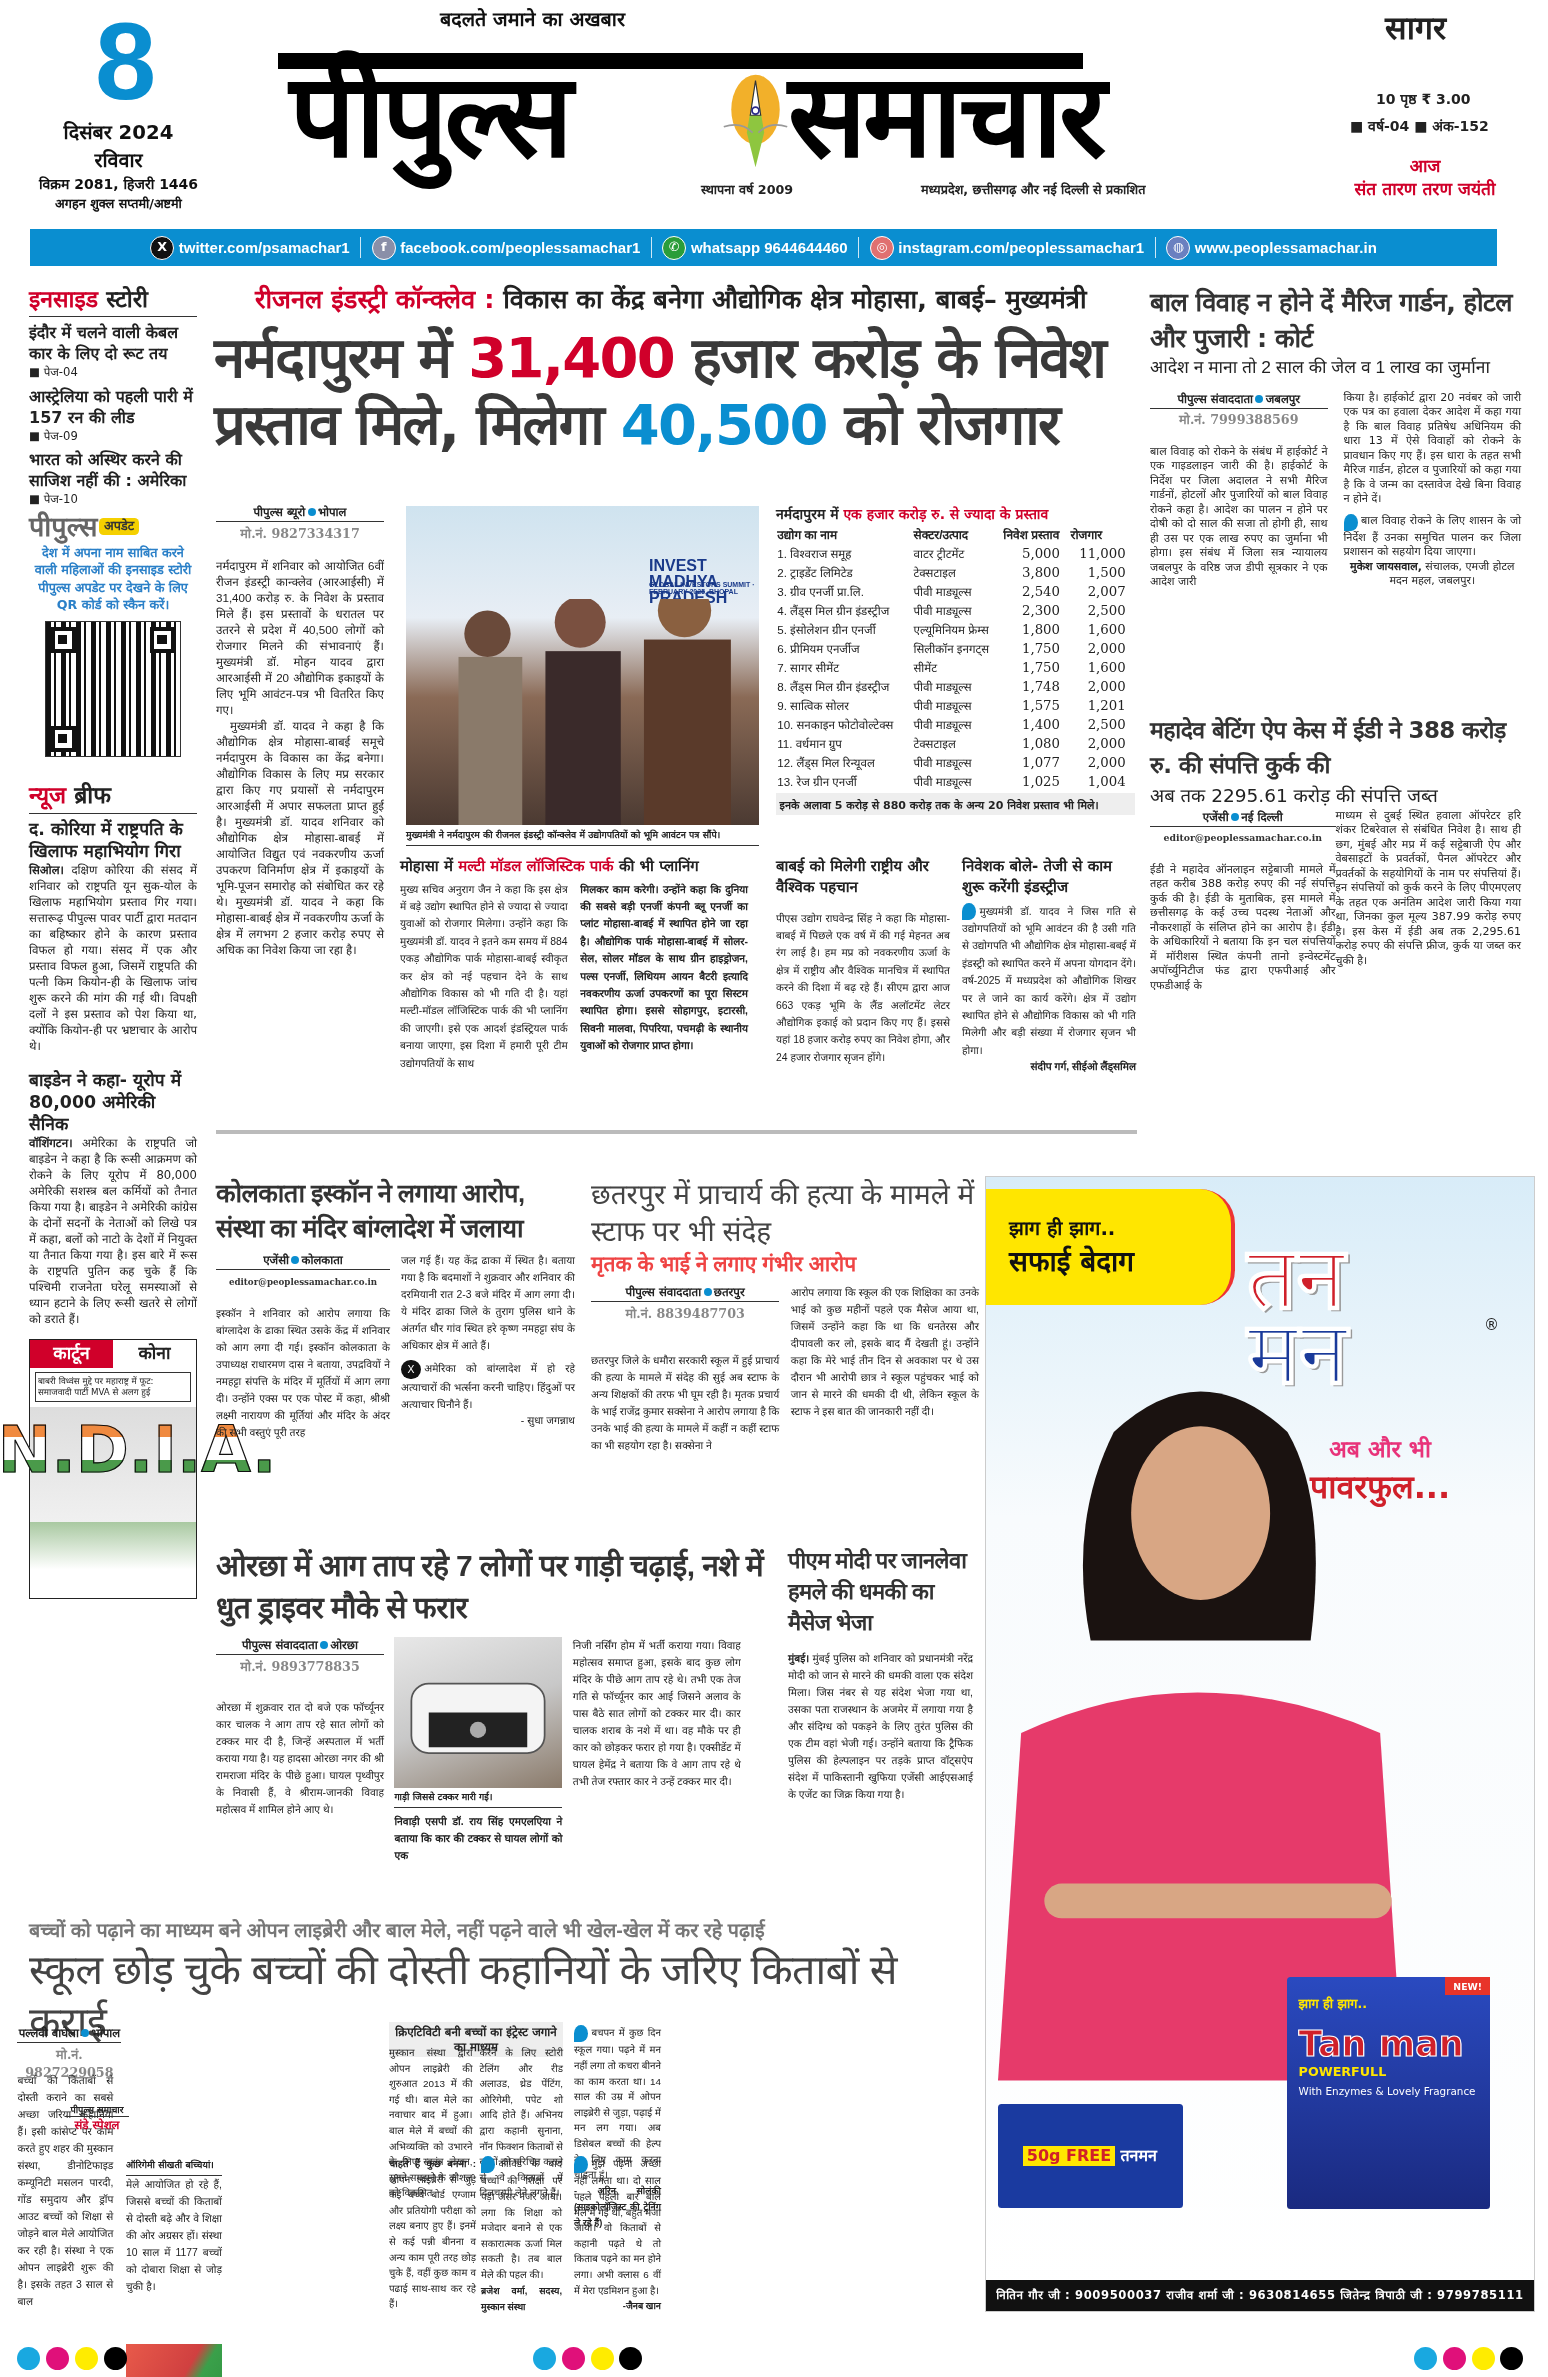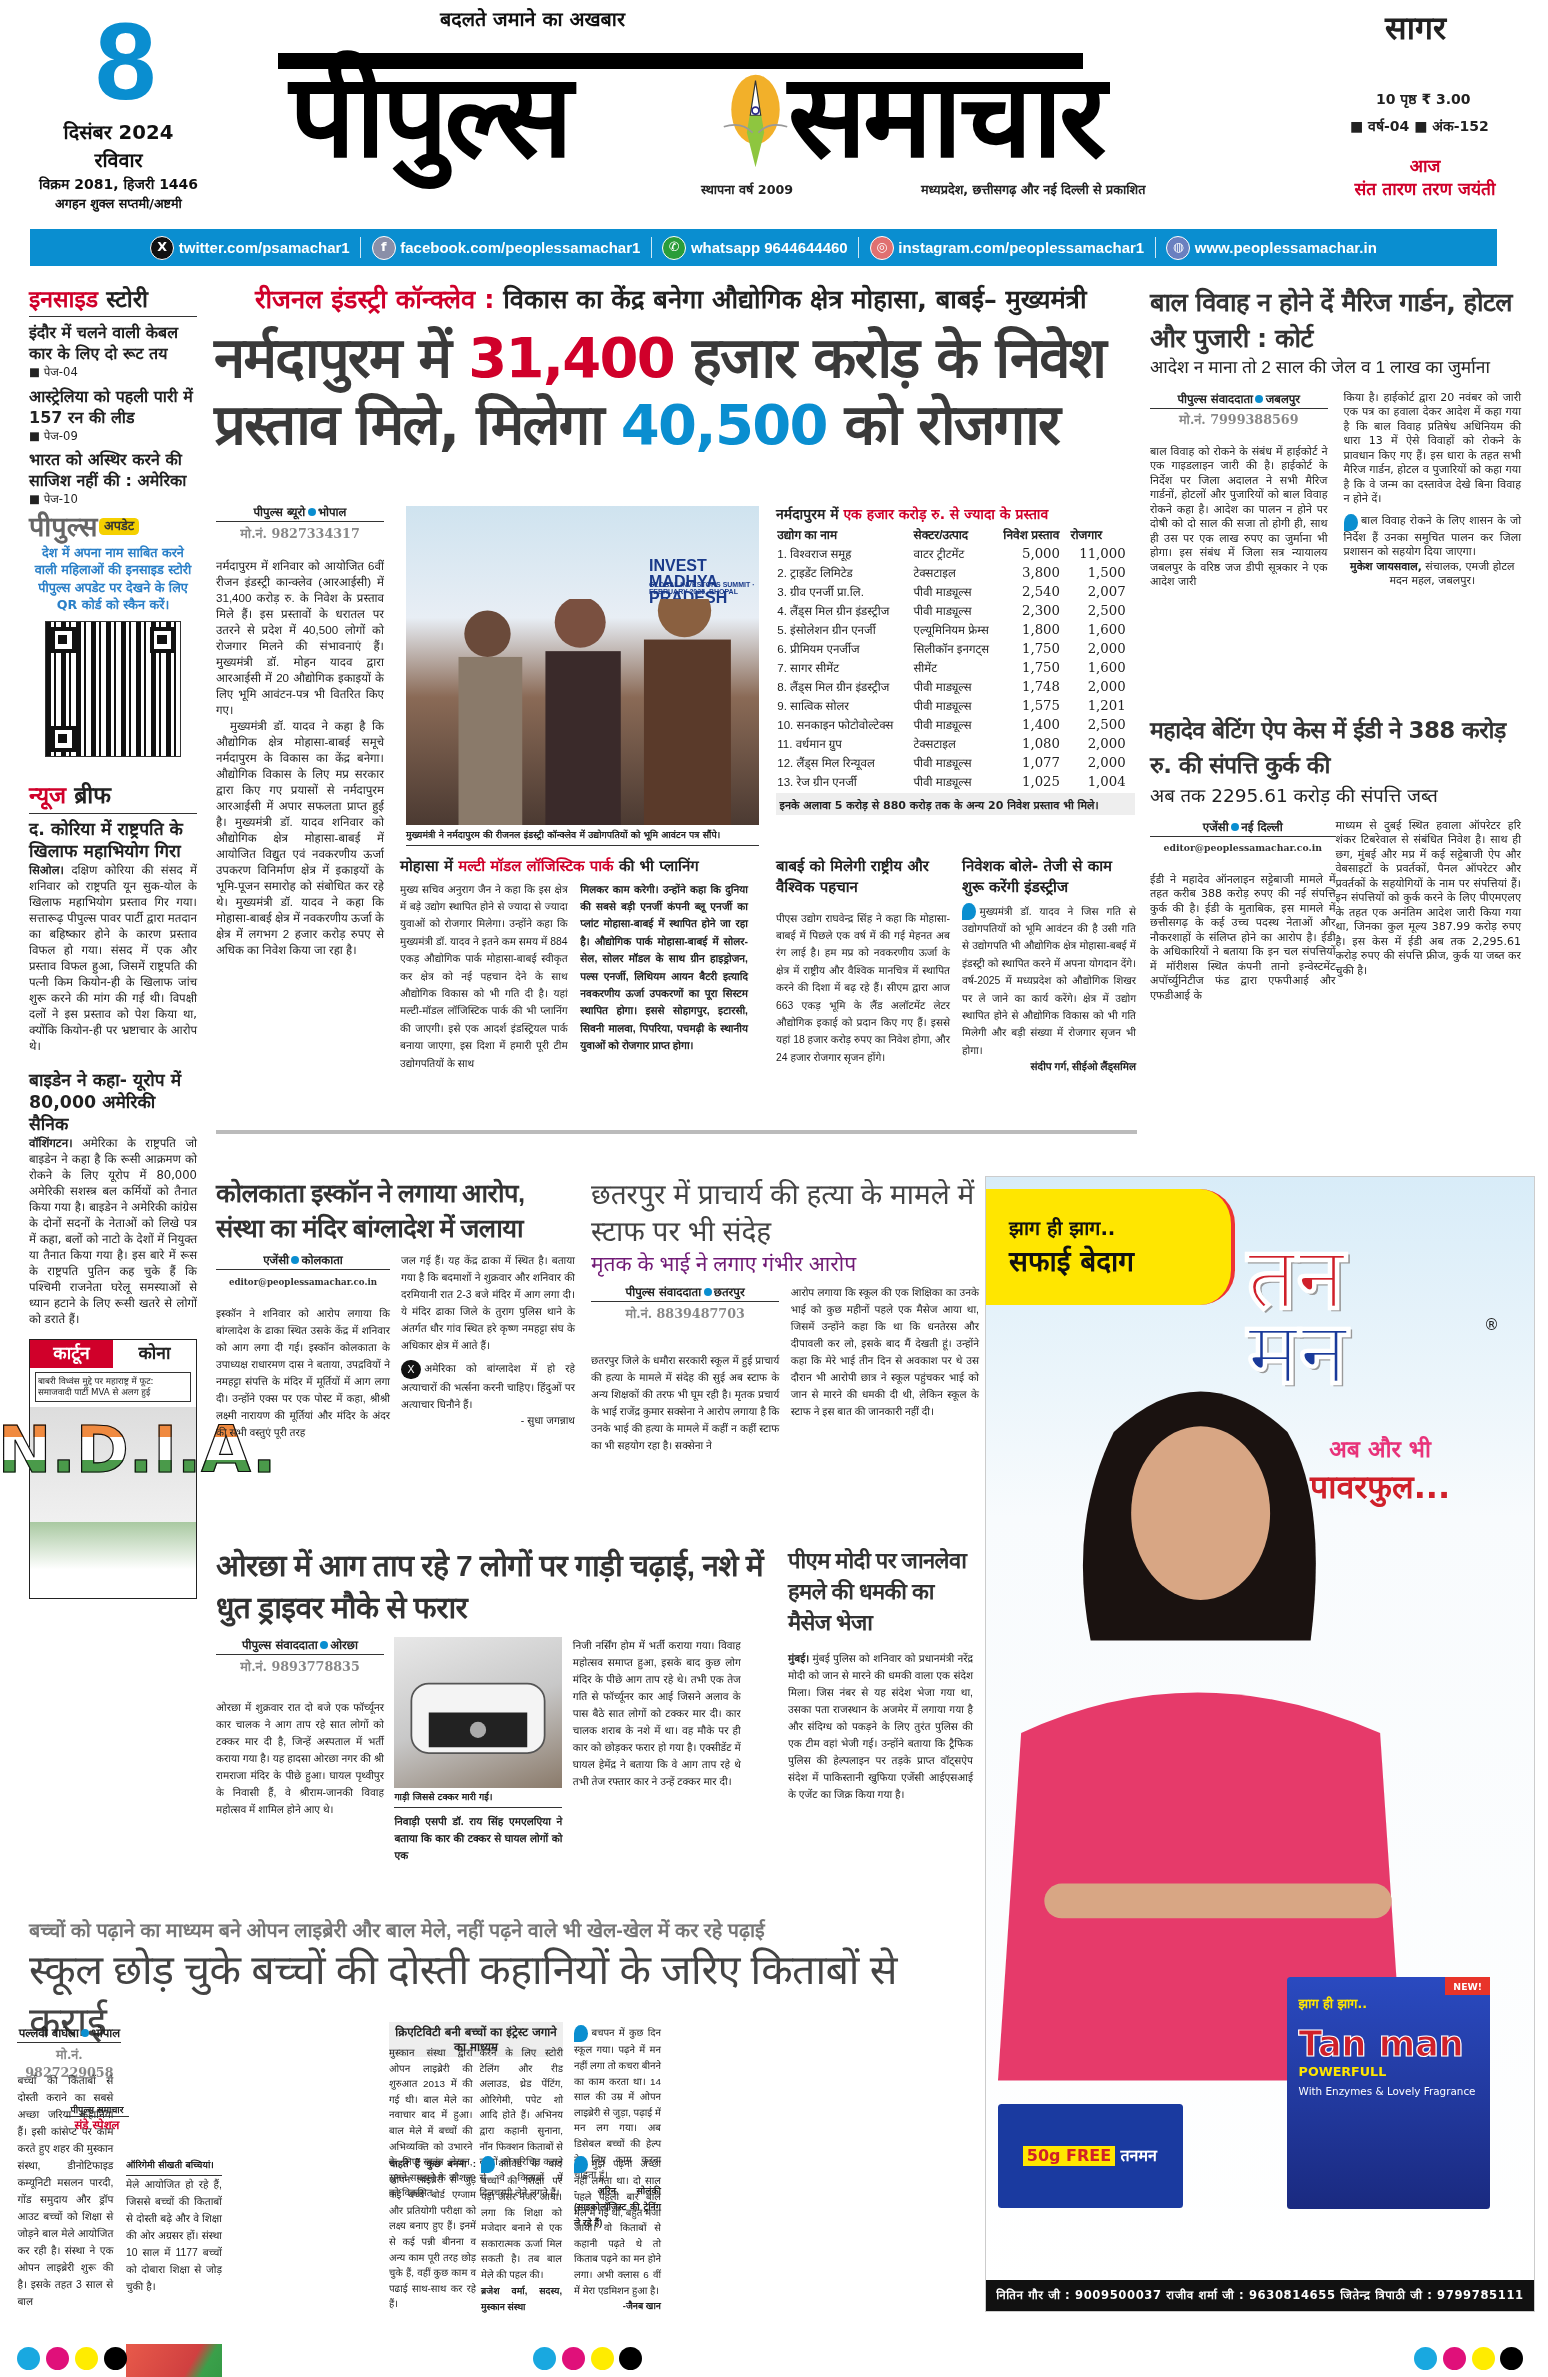--- a/index.html
+++ b/index.html
@@ -344,21 +344,21 @@
     <div style="flex:1">
       <p class="body" style="font-size:11px;line-height:14.5px">किया है। हाईकोर्ट द्वारा 20 नवंबर को जारी एक पत्र का हवाला देकर आदेश में कहा गया है कि बाल विवाह प्रतिषेध अधिनियम की धारा 13 में ऐसे विवाहों को रोकने के प्रावधान किए गए हैं। इस धारा के तहत सभी मैरिज गार्डन, होटल व पुजारियों को कहा गया है कि वे जन्म का दस्तावेज देखे बिना विवाह न होने दें।</p>
       <p class="body" style="font-size:11px;line-height:14.5px;margin-top:7px"><span class="quote-dot"></span><span>बाल विवाह रोकने के लिए शासन के जो निर्देश हैं उनका समुचित पालन कर जिला प्रशासन को सहयोग दिया जाएगा।</span></p>
       <p class="body" style="text-align:center;font-size:11px;line-height:14.5px"><b>मुकेश जायसवाल,</b> <span>संचालक, एमजी होटल मदन महल, जबलपुर।</span></p>
     </div>
   </div>
 </div>
 <div class="abs" style="left:1150px;top:713px;width:371px">
   <div class="h2" style="font-size:23px;line-height:35px">महादेव बेटिंग ऐप केस में ईडी ने 388 करोड़ रु. की संपत्ति कुर्क की</div>
   <div style="font-size:18.5px;line-height:25.5px">अब तक 2295.61 करोड़ की संपत्ति जब्त</div>
-  <div style="display:flex;gap:0;margin-top:10px">
+  <div style="display:flex;gap:0;margin-top:0">
     <div style="flex:1">
       <div class="byline"><span>एजेंसी</span><span class="dot"></span><span>नई दिल्ली</span></div>
       <div class="mob" style="color:#333;font-size:9.3px">editor@peoplessamachar.co.in</div>
       <p class="body" style="margin-top:15px;font-size:11px;line-height:14.5px">ईडी ने महादेव ऑनलाइन सट्टेबाजी मामले में तहत करीब 388 करोड़ रुपए की नई संपत्ति कुर्क की है। ईडी के मुताबिक, इस मामले में छत्तीसगढ़ के कई उच्च पदस्थ नेताओं और नौकरशाहों के संलिप्त होने का आरोप है। ईडी के अधिकारियों ने बताया कि इन चल संपत्तियों में मॉरीशस स्थित कंपनी तानो इन्वेस्टमेंट अपॉर्च्युनिटीज फंड द्वारा एफपीआई और एफडीआई के</p>
     </div>
     <div style="flex:1">
         <p class="body" style="font-size:11px;line-height:14.5px">माध्यम से दुबई स्थित हवाला ऑपरेटर हरि शंकर टिबरेवाल से संबंधित निवेश है। साथ ही छग, मुंबई और मप्र में कई सट्टेबाजी ऐप और वेबसाइटों के प्रवर्तकों, पैनल ऑपरेटर और प्रवर्तकों के सहयोगियों के नाम पर संपत्तियां हैं। इन संपत्तियों को कुर्क करने के लिए पीएमएलए के तहत एक अनंतिम आदेश जारी किया गया था, जिनका कुल मूल्य 387.99 करोड़ रुपए है। इस केस में ईडी अब तक 2,295.61 करोड़ रुपए की संपत्ति फ्रीज, कुर्क या जब्त कर चुकी है।</p>
       </div>
   </div>
 </div>
@@ -374,21 +374,21 @@
     <div style="flex:1">
       <p class="body cond" style="font-size:10.4px;line-height:17px">जल गई हैं। यह केंद्र ढाका में स्थित है। बताया गया है कि बदमाशों ने शुक्रवार और शनिवार की दरमियानी रात 2-3 बजे मंदिर में आग लगा दी। ये मंदिर ढाका जिले के तुराग पुलिस थाने के अंतर्गत धौर गांव स्थित हरे कृष्ण नमहट्टा संघ के अधिकार क्षेत्र में आते हैं।</p>
       <p class="body cond" style="font-size:10.4px;line-height:17px;margin-top:5.8px"><span class="quote-dot" style="background:#111;border-radius:50%;width:19.7px;height:19.7px;color:#fff;text-align:center;line-height:19.7px">X</span><span>अमेरिका को बांग्लादेश में हो रहे अत्याचारों की भर्त्सना करनी चाहिए। हिंदुओं पर अत्याचार घिनौने हैं।</span></p>
       <p class="body cond" style="text-align:right;font-size:10.4px">- सुधा जगन्नाथ</p>
     </div>
   </div>
 </div>
 
 <div class="abs" style="left:591px;top:1176px;width:388px">
   <div class="cond" style="font-size:28px;line-height:37px;color:#444">छतरपुर में प्राचार्य की हत्या के मामले में स्टाफ पर भी संदेह</div>
-  <div class="cond" style="font-size:21px;line-height:28px;font-weight:normal;color:#701a75">मृतक के भाई ने लगाए गंभीर आरोप</div>
+  <div class="cond" style="font-size:21px;line-height:28px;font-weight:bold;color:#ef4444">मृतक के भाई ने लगाए गंभीर आरोप</div>
   <div style="display:flex;gap:11.6px;margin-top:5.8px">
     <div style="flex:1">
       <div class="byline"><span>पीपुल्स संवाददाता</span><span class="dot"></span><span>छतरपुर</span></div>
       <div class="mob">मो.नं. 8839487703</div>
       <p class="body cond" style="margin-top:29px;font-size:10.4px;line-height:17px">छतरपुर जिले के धमौरा सरकारी स्कूल में हुई प्राचार्य की हत्या के मामले में संदेह की सुई अब स्टाफ के अन्य शिक्षकों की तरफ भी घूम रही है। मृतक प्रचार्य के भाई राजेंद्र कुमार सक्सेना ने आरोप लगाया है कि उनके भाई की हत्या के मामले में कहीं न कहीं स्टाफ का भी सहयोग रहा है। सक्सेना ने</p>
     </div>
     <div style="flex:1">
         <p class="body cond" style="font-size:10.4px;line-height:17px">आरोप लगाया कि स्कूल की एक शिक्षिका का उनके भाई को कुछ महीनों पहले एक मैसेज आया था, जिसमें उन्होंने कहा कि था कि धनतेरस और दीपावली कर लो, इसके बाद मैं देखती हूं। उन्होंने कहा कि मेरे भाई तीन दिन से अवकाश पर थे उस दौरान भी आरोपी छात्र ने स्कूल पहुंचकर भाई को जान से मारने की धमकी दी थी, लेकिन स्कूल के स्टाफ ने इस बात की जानकारी नहीं दी।</p>
       </div>
   </div>

